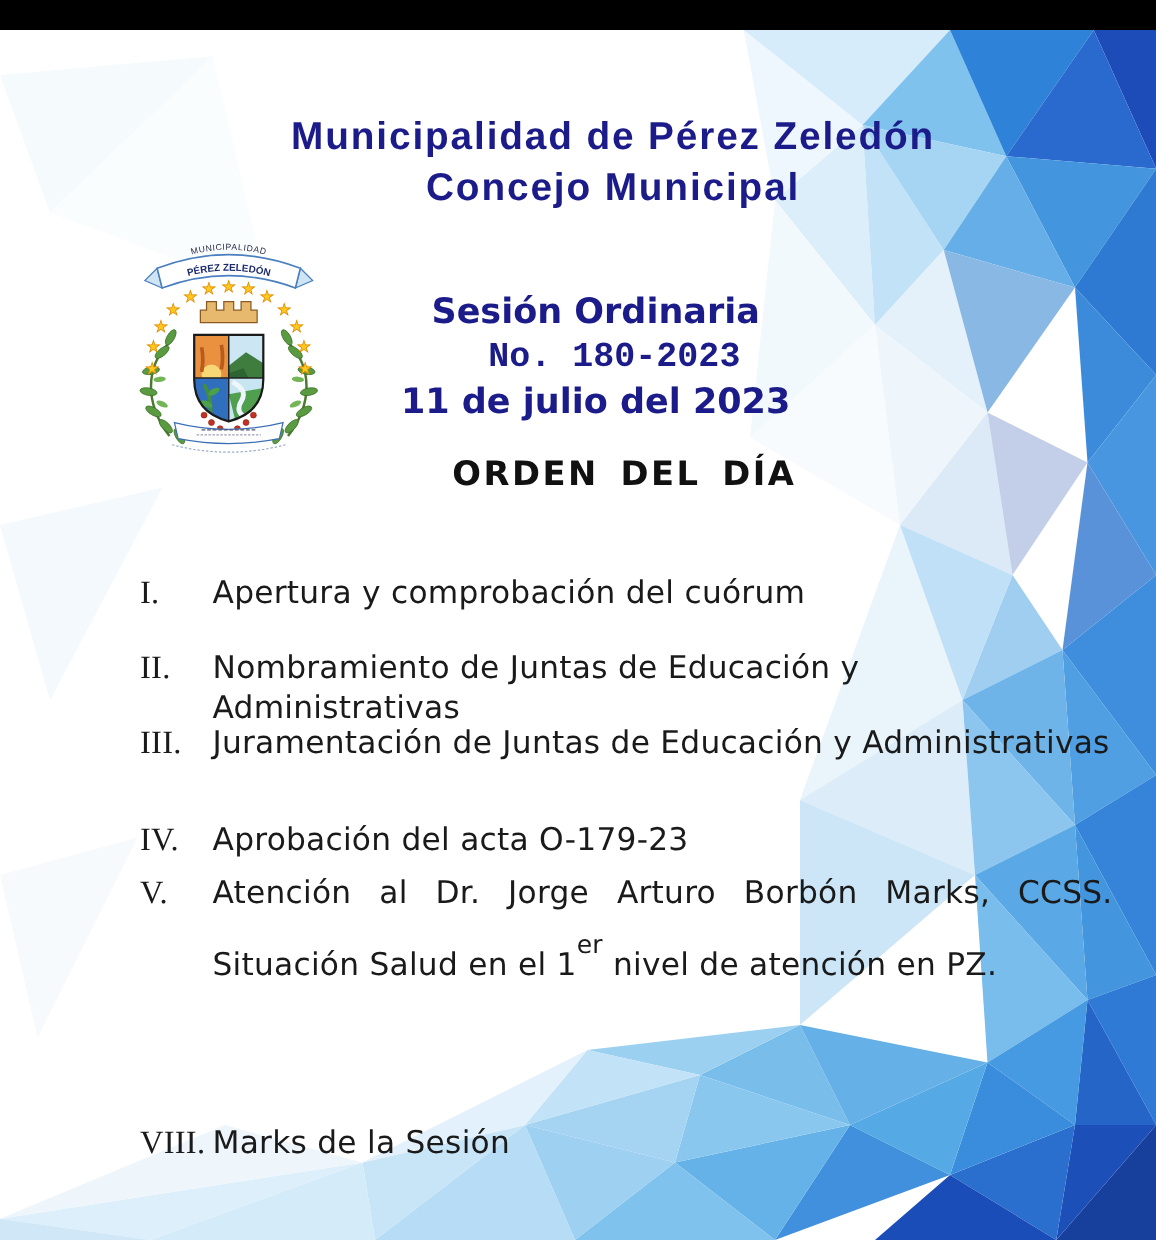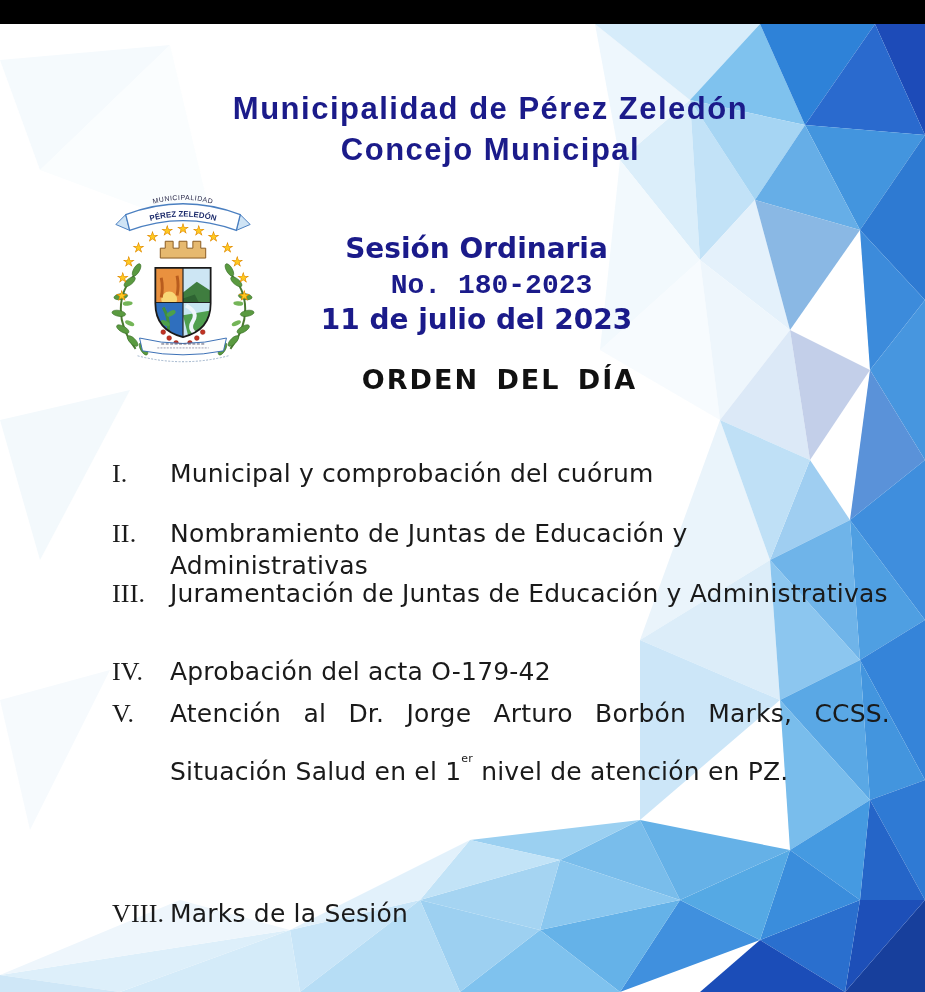--- a/index.html
+++ b/index.html
@@ -46,21 +46,21 @@
   }
   .numeral {
     flex:0 0 58px; width:58px;
     font-family:"Liberation Serif", serif; font-size:26px; line-height:32px;
   }
   .item-text { flex:1 1 auto; }
   .r0{top:458px} .r1{top:518px} .r2{top:578px} .r3{top:656px}
   .r4{top:698px} .r5{top:819px} .r6{top:879px} .r7{top:898px}
   .justify-line { display:block; text-align:justify; text-align-last:justify; margin-bottom:26px; }
   .plain-line { display:block; }
-  sup.ord { font-size:11px; line-height:0; position:relative; top:-9px; }
+  sup.ord { font-size:20px; line-height:0; position:relative; top:-9px; }
 </style>
 </head>
 <body style="--navy: #1b1b8a; --ink: #1a1a1a; --bar: #000000;">
 
 <svg class="bg" width="925" height="992" viewBox="0 0 925 992" aria-hidden="true">
   <rect x="0" y="0" width="925" height="992" fill="#ffffff"></rect>
 
   <polygon points="0,60 170,45 40,170" fill="#f5fafd"></polygon>
   <polygon points="40,170 170,45 215,235" fill="#fafdfe"></polygon>
   <polygon points="0,420 130,390 40,560" fill="#f3f9fc"></polygon>
@@ -252,33 +252,33 @@
   <div class="session-block">
     <div>Sesión Ordinaria</div>
     <div><span class="session-line2">No. 180-2023</span></div>
     <div>11 de julio del 2023</div>
   </div>
 
   <div class="orden-heading">ORDEN DEL DÍA</div>
 
   <div class="agenda-row r0">
     <span class="numeral">I.</span>
-    <span class="item-text">Municipal y comprobación del cuórum</span>
+    <span class="item-text">Apertura y comprobación del cuórum</span>
   </div>
   <div class="agenda-row r2">
     <span class="numeral">III.</span>
     <span class="item-text">Juramentación de Juntas de Educación y Administrativas</span>
   </div>
   <div class="agenda-row r1">
     <span class="numeral">II.</span>
     <span class="item-text">Nombramiento de Juntas de Educación y Administrativas</span>
   </div>
   <div class="agenda-row r3">
     <span class="numeral">IV.</span>
-    <span class="item-text">Aprobación del acta O-179-42</span>
+    <span class="item-text">Aprobación del acta O-179-23</span>
   </div>
   <div class="agenda-row r4">
     <span class="numeral">V.</span>
     <span class="item-text">
       <span class="justify-line">Atención al Dr. Jorge Arturo Borbón Marks, CCSS.</span>
       <span class="plain-line"><span>Situación Salud en el 1</span><sup class="ord">er</sup><span> nivel de atención en PZ.</span></span>
     </span>
   </div>
   <div class="agenda-row r7">
     <span class="numeral">VIII.</span>

